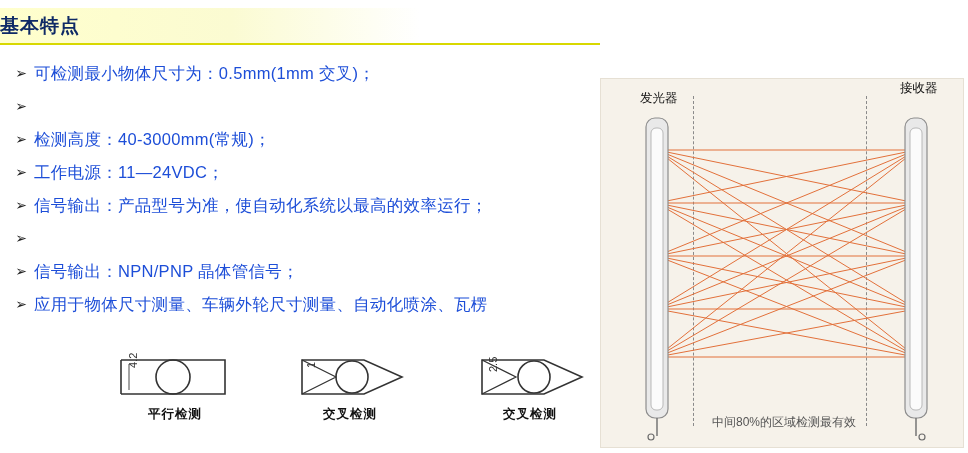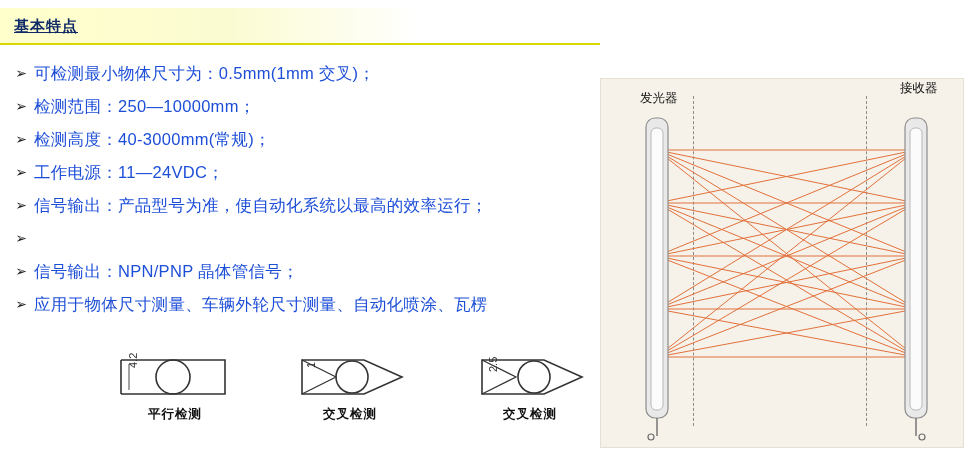--- a/index.html
+++ b/index.html
@@ -25,26 +25,24 @@
     position: absolute;
     left: 0;
     top: 8px;
     width: 420px;
     height: 36px;
     background: linear-gradient(to right, #ffffcc 0%, #fbfbd2 55%, #ffffff 100%);
     display: flex;
     align-items: center;
   }
   .header-title {
-    font-size: 15px;
+    font-size: 19px;
     font-weight: bold;
     color: #0f2a66;
-    margin-left: 14px;
     letter-spacing: 1px;
-    text-decoration: underline;
   }
   .header-underline {
     position: absolute;
     left: 0;
     top: 43px;
     width: 600px;
     height: 2px;
     background: #d8d800;
   }
 
@@ -144,21 +142,20 @@
   </div>
   <div class="header-underline"></div>
 
   <div class="bullets">
     <div class="bullet-row">
       <div class="bullet-mark">➢</div>
       <div class="bullet-text">可检测最小物体尺寸为：0.5mm(1mm 交叉)；</div>
     </div>
     <div class="bullet-row">
       <div class="bullet-mark">➢</div>
-      <div class="bullet-text">检测范围：250—10000mm；</div>
     </div>
     <div class="bullet-row">
       <div class="bullet-mark">➢</div>
       <div class="bullet-text">检测高度：40-3000mm(常规)；</div>
     </div>
     <div class="bullet-row">
       <div class="bullet-mark">➢</div>
       <div class="bullet-text">工作电源：11—24VDC；</div>
     </div>
     <div class="bullet-row">
@@ -284,14 +281,15 @@
     </g>
 
     <g>
       <rect x="905" y="118" width="22" height="300" rx="9" fill="#e9e9e9" stroke="#8d8d8d" stroke-width="1.2"></rect>
       <rect x="910" y="128" width="12" height="282" rx="5" fill="#fbfbfb" stroke="#a9a9a9" stroke-width="0.8"></rect>
       <line x1="916" y1="418" x2="916" y2="436" stroke="#6d6d6d" stroke-width="1.4"></line>
       <circle cx="922" cy="437" r="3" fill="none" stroke="#6d6d6d" stroke-width="1.2"></circle>
     </g>
   </svg>
 
+  <div class="panel-note">中间80%的区域检测最有效</div>
 
 </div>
 
 </body></html>

